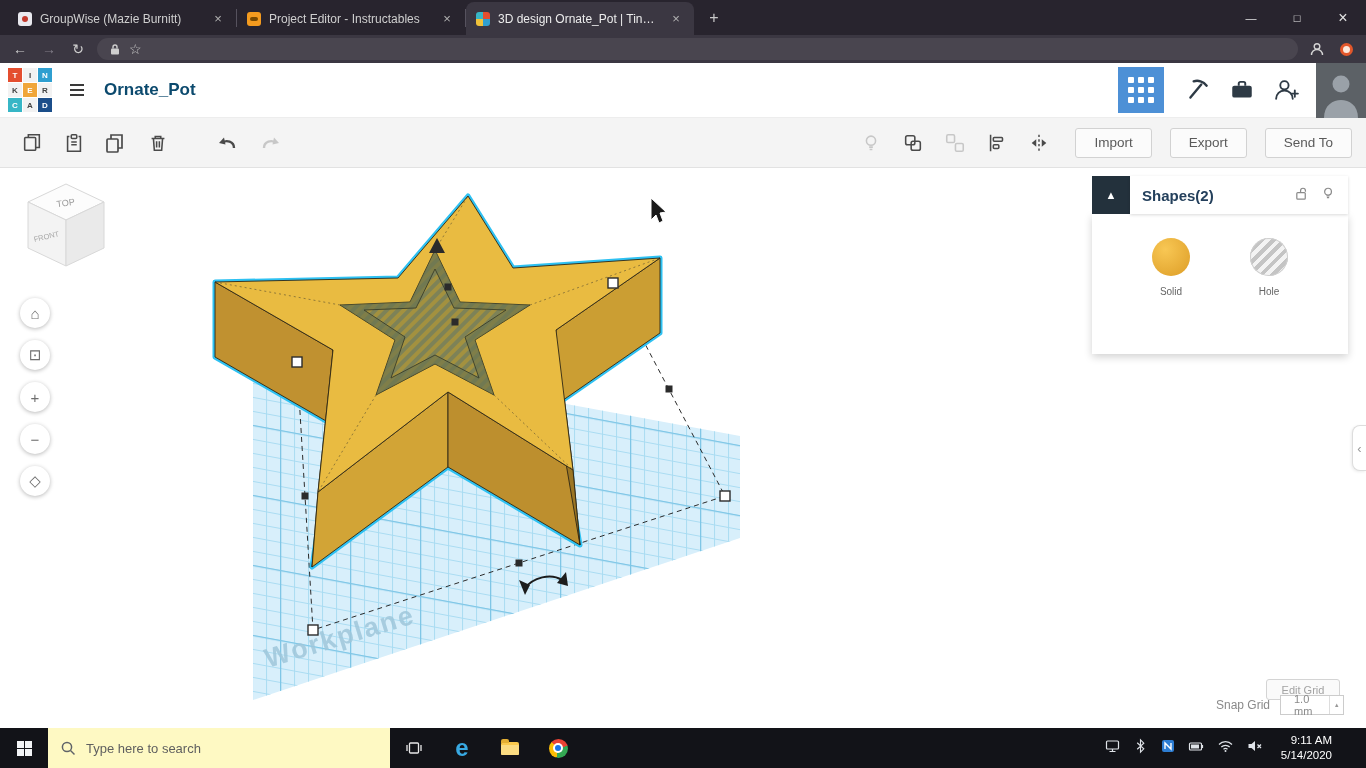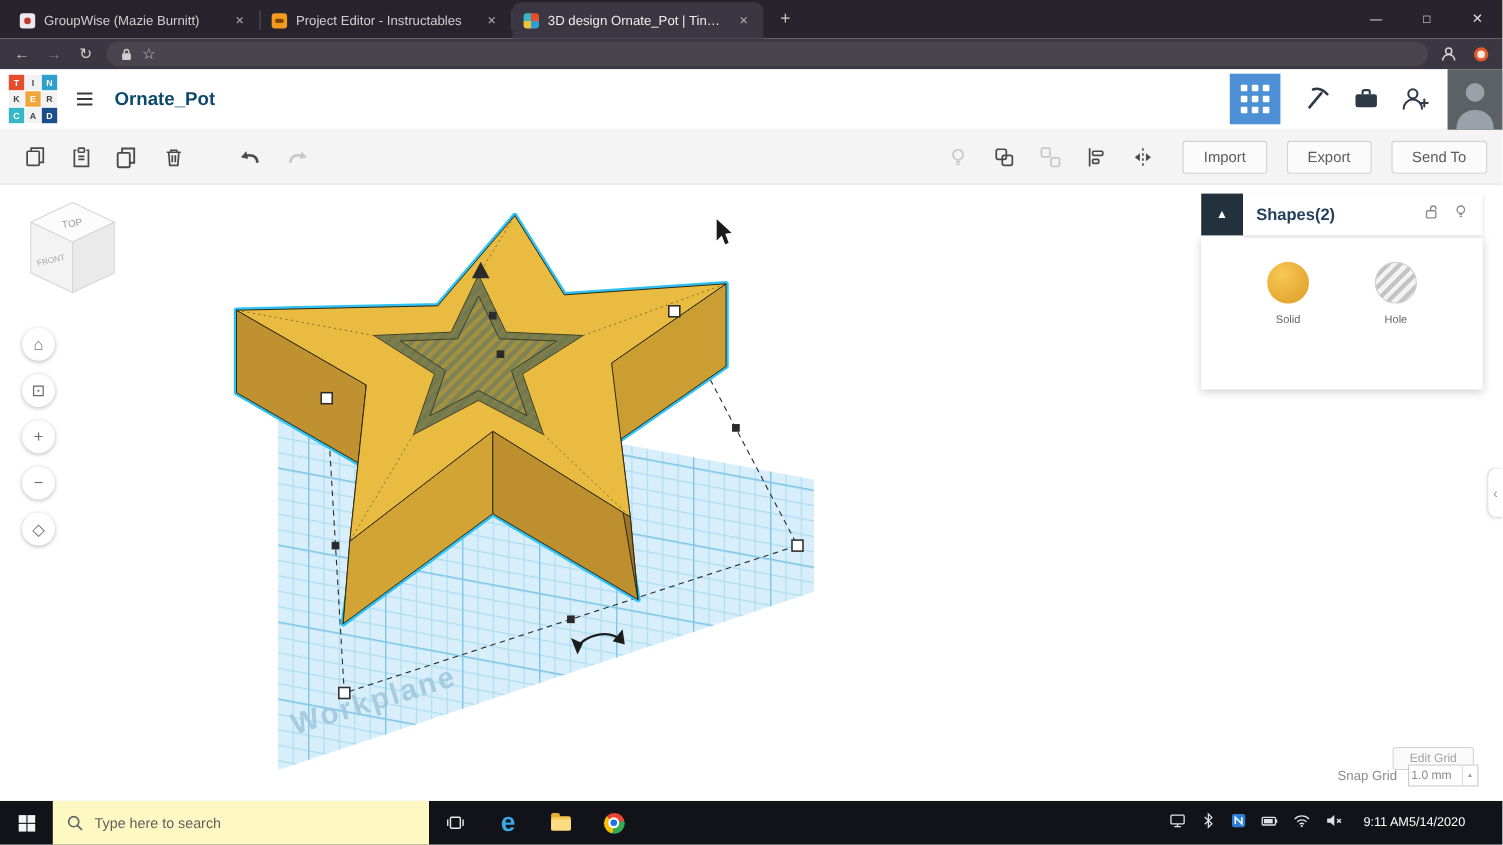--- a/index.html
+++ b/index.html
@@ -78,39 +78,39 @@
   .swatch { width:38px; height:38px; border-radius:50%; margin:0 auto; }
   .swatch.solid { background:radial-gradient(circle at 35% 30%, #f8c754, #dd9d26); }
   .swatch.hole { background:repeating-linear-gradient(135deg, #c4c4c4 0 4px, #f3f3f3 4px 8px); box-shadow:inset 0 0 0 1px #cfcfcf; }
   .shape-label { margin-top:10px; font-size:10px; color:#666; }
 
   .edge-tab { position:absolute; right:0; top:257px; width:14px; height:46px; background:#fff; border:1px solid #ddd; border-right:none; border-radius:8px 0 0 8px; display:flex; align-items:center; justify-content:center; color:#999; font-size:13px; box-shadow:-1px 1px 3px rgba(0,0,0,.08); }
 
   .edit-grid { position:absolute; right:26px; top:496px; width:74px; height:21px; background:#fafafa; border:1px solid #d4d4d4; border-radius:3px; color:#a3a3a3; font-size:11px; display:flex; align-items:center; justify-content:center;margin-top:15px; }
   .snap-row { position:absolute; right:22px; top:527px; display:flex; align-items:center; gap:10px; }
   .snap-label { font-size:12px; color:#8a8a8a; }
-  .snap-select { width:64px; height:20px; background:#fff; border:1px solid #ccc; display:flex; align-items:center; font-size:11px; color:#8a8a8a; padding-left:2px; }
+  .snap-select { width:64px; height:20px; background:#fff; border:1px solid #ccc; display:flex; align-items:center; font-size:11px; color:#8a8a8a; padding-left:13px; }
   .snap-spin { margin-left:auto; width:14px; height:100%; border-left:1px solid #ddd; display:flex; align-items:center; justify-content:center; font-size:6px; color:#999; }
 
   
   .taskbar { height:40px; background:#121318; display:flex; align-items:stretch; color:#fff; }
   .tb-start { width:48px; display:flex; align-items:center; justify-content:center; }
   .win-logo { display:grid; grid-template:repeat(2,7px)/repeat(2,7px); gap:1px; }
   .win-logo i { background:#f2f4f6; }
   .tb-search { width:342px; background:#fef9c3; display:flex; align-items:center; gap:10px; padding:0 12px; color:#5f5f5f; font-size:13px; }
   .tk-icon { width:48px; display:flex; align-items:center; justify-content:center; }
   .edge-e { color:#38a9e2; font-size:24px; font-weight:bold; }
   .folder { width:18px; height:13px; background:#f9c94d; border-radius:2px; position:relative; }
   .folder::before { content:""; position:absolute; top:-3px; left:0; width:8px; height:4px; background:#e3ae33; border-radius:2px 2px 0 0; }
   .folder::after { content:""; position:absolute; inset:3px 0 0 0; background:#fbdc82; border-radius:1px; }
   .chrome-ic { width:19px; height:19px; border-radius:50%; background:conic-gradient(from -45deg, #ea4335 0 33%, #34a853 0 66%, #fbbc05 0); position:relative; }
   .chrome-ic::before { content:""; position:absolute; inset:4.5px; background:#fff; border-radius:50%; }
   .chrome-ic::after { content:""; position:absolute; inset:6.5px; background:#1a73e8; border-radius:50%; }
   .tray { margin-left:auto; display:flex; align-items:center; gap:12px; padding-right:10px; }
-  .clock { text-align:right; font-size:11.5px; line-height:1.3; padding:0 6px; display:flex; justify-content:center; }
+  .clock { text-align:right; font-size:11.5px; line-height:1.3; padding:0 6px; display:flex; flex-direction:column; justify-content:center; }
   .show-desktop { width:6px; border-left:1px solid #3a3b40; }
 </style>
 </head>
 <body>
 
 <div class="screen">
 
   <div class="tabbar">
     <div class="tab">
       <span class="favicon fav-gw"></span>

